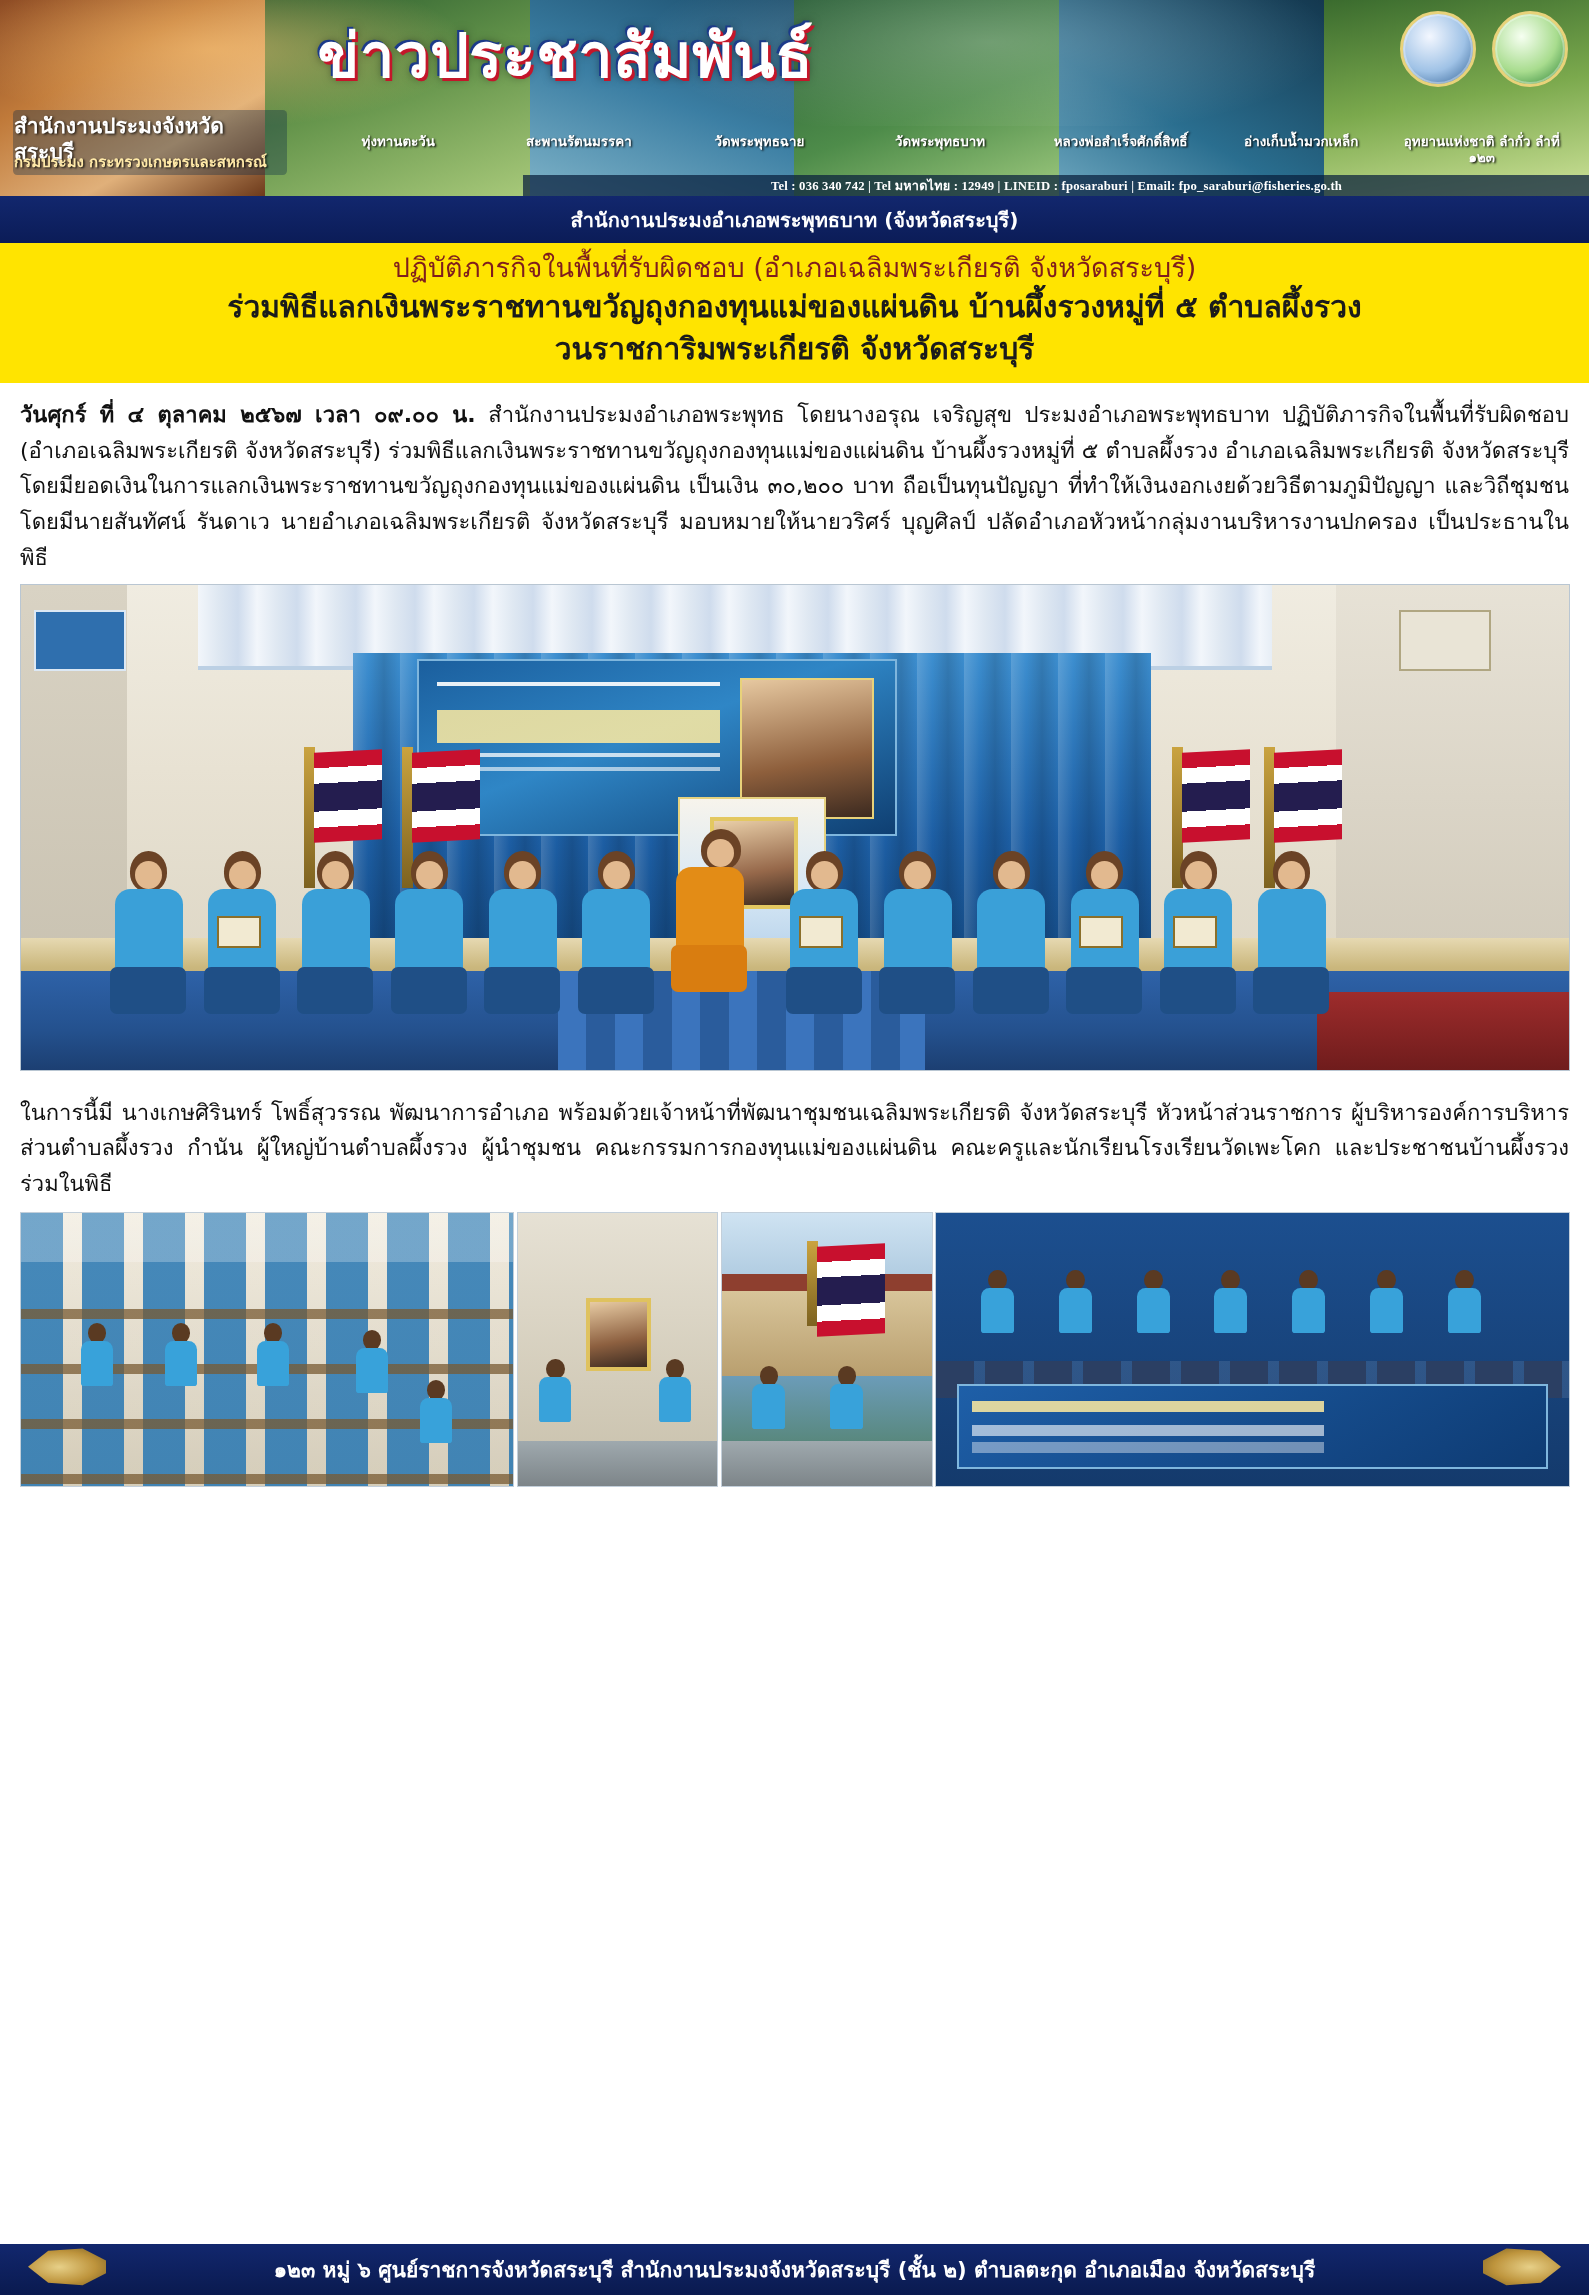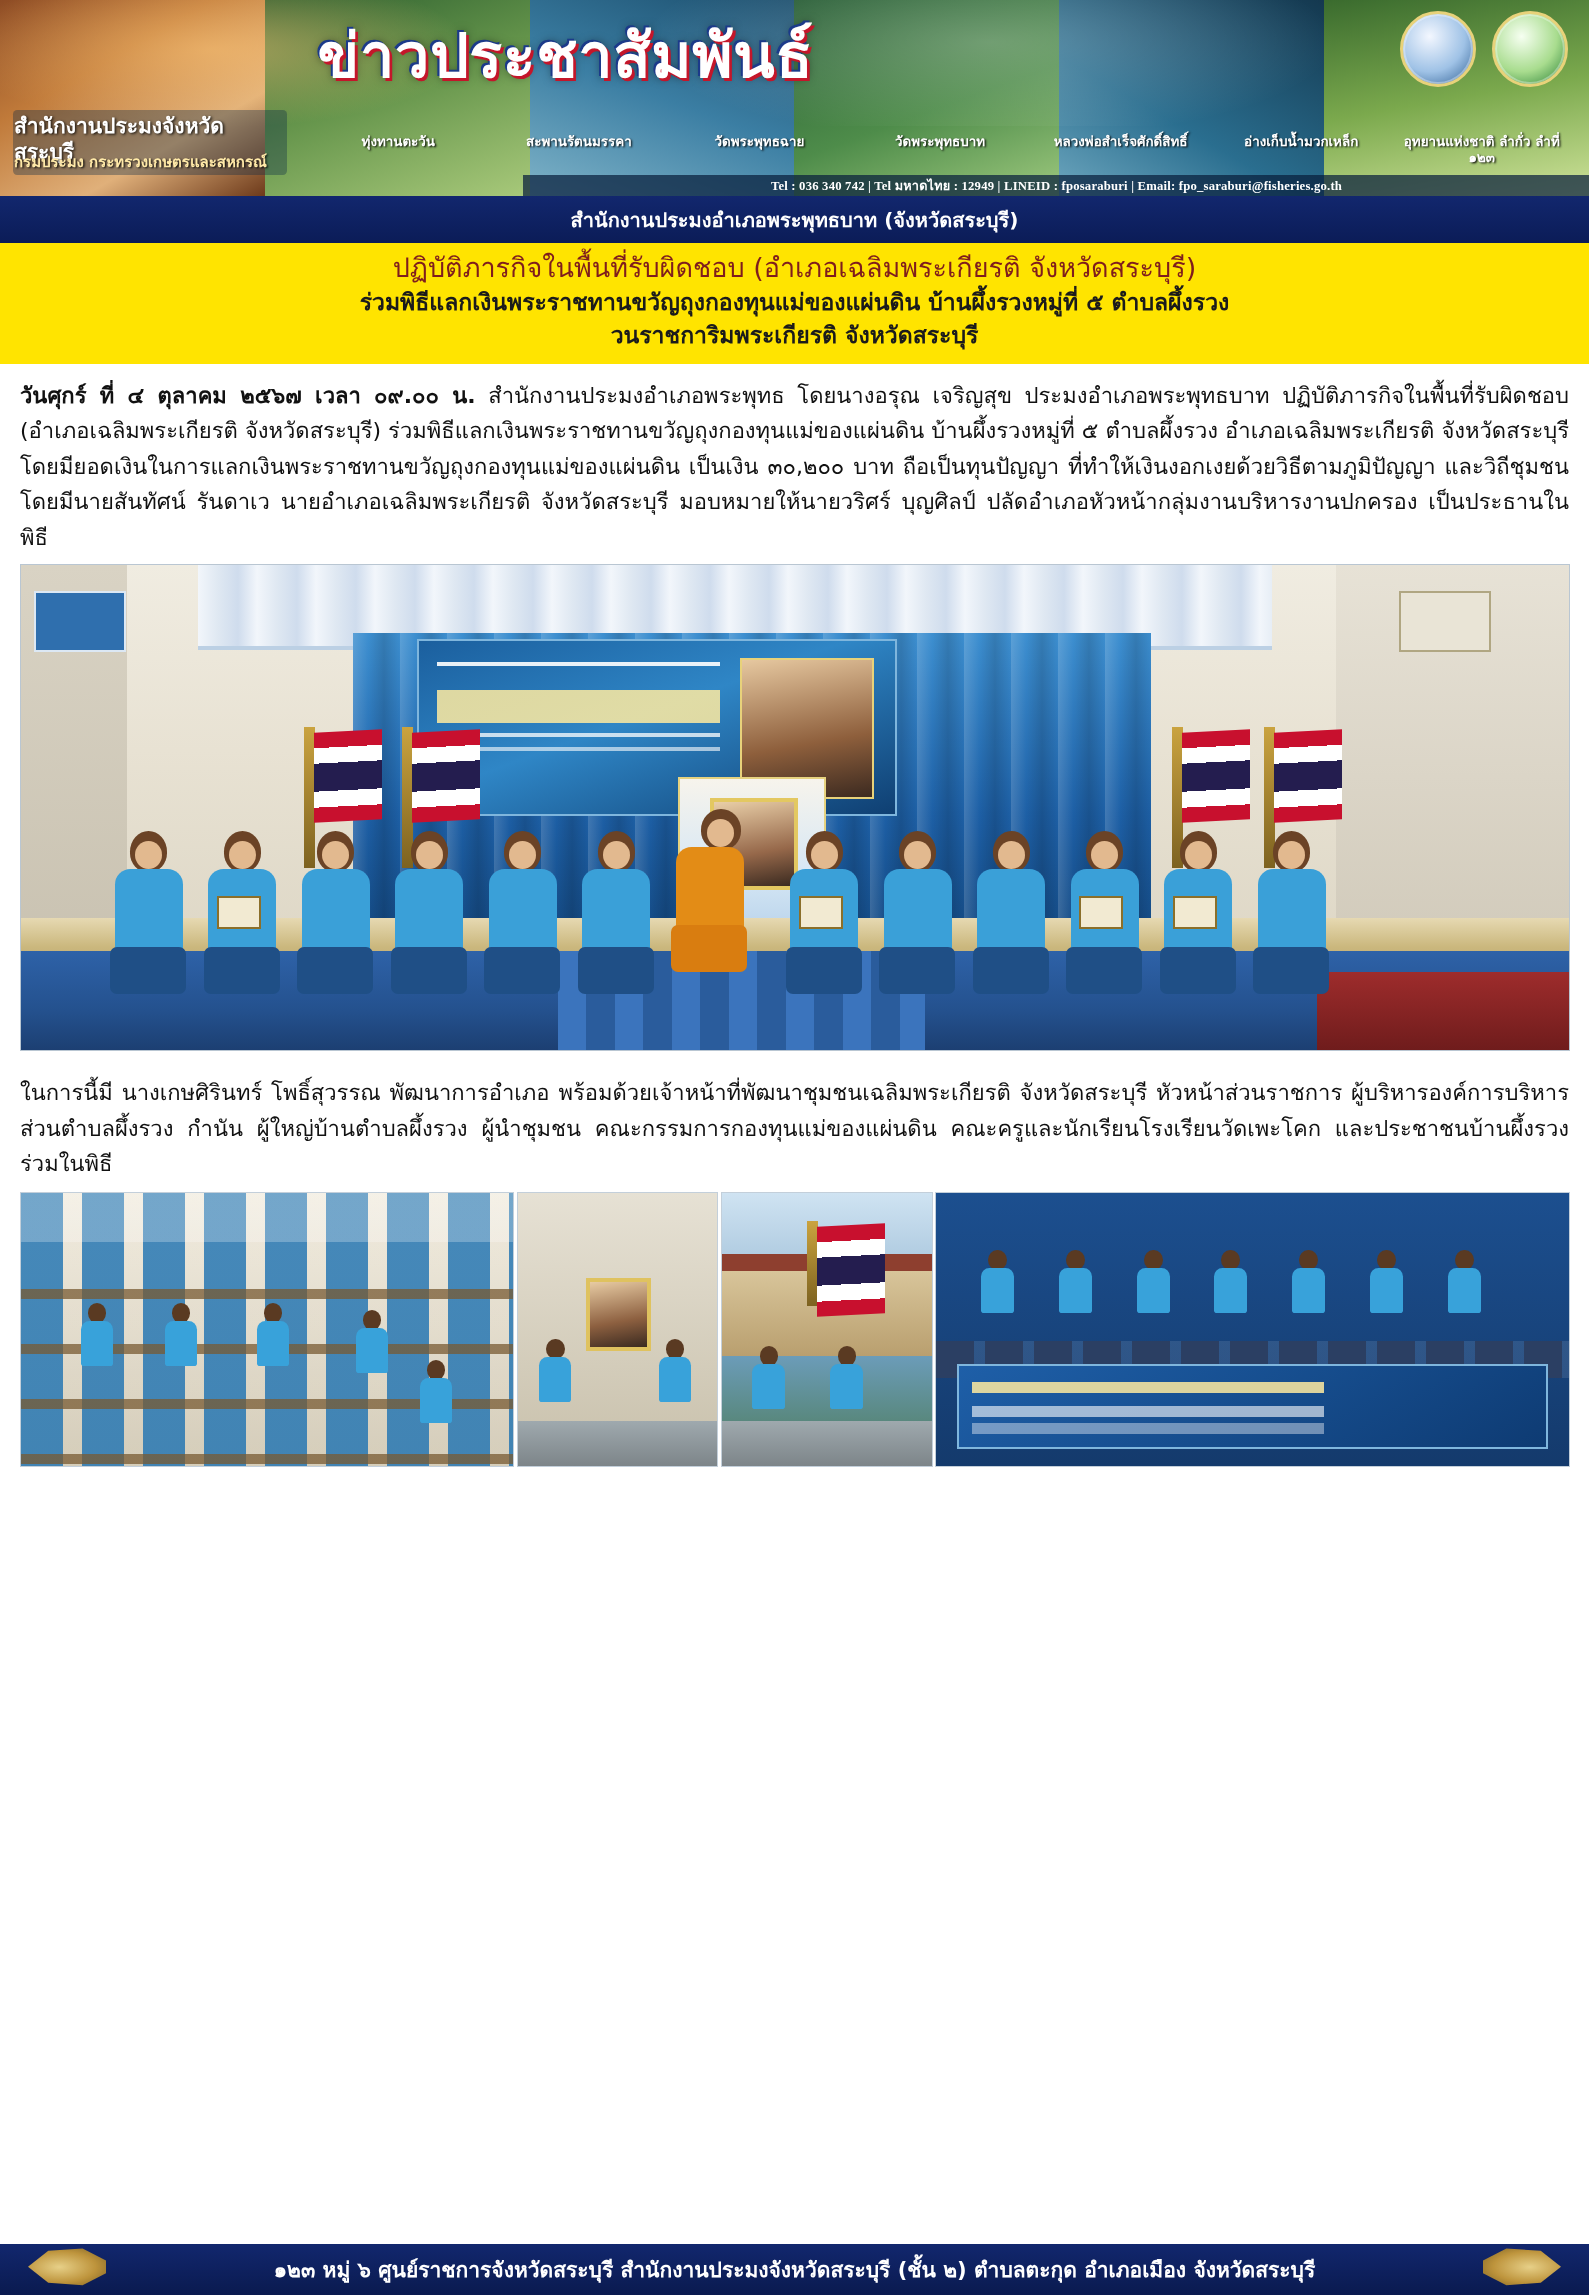--- a/index.html
+++ b/index.html
@@ -174,21 +174,21 @@
     font-family: "DejaVu Sans", sans-serif;
     font-weight: normal;
     font-size: 27px;
     color: #7f1d1d;
     line-height: 1.35;
   }
   .subtitle-block .l2,
   .subtitle-block .l3 {
     font-family: "DejaVu Sans", sans-serif;
     font-weight: bold;
-    font-size: 23px;
+    font-size: 30px;
     color: #1b1b1b;
     line-height: 1.4;
   }
 
   
   .content {
     padding: 14px 20px 0 20px;
   }
   .para {
     font-family: "DejaVu Sans", sans-serif;

